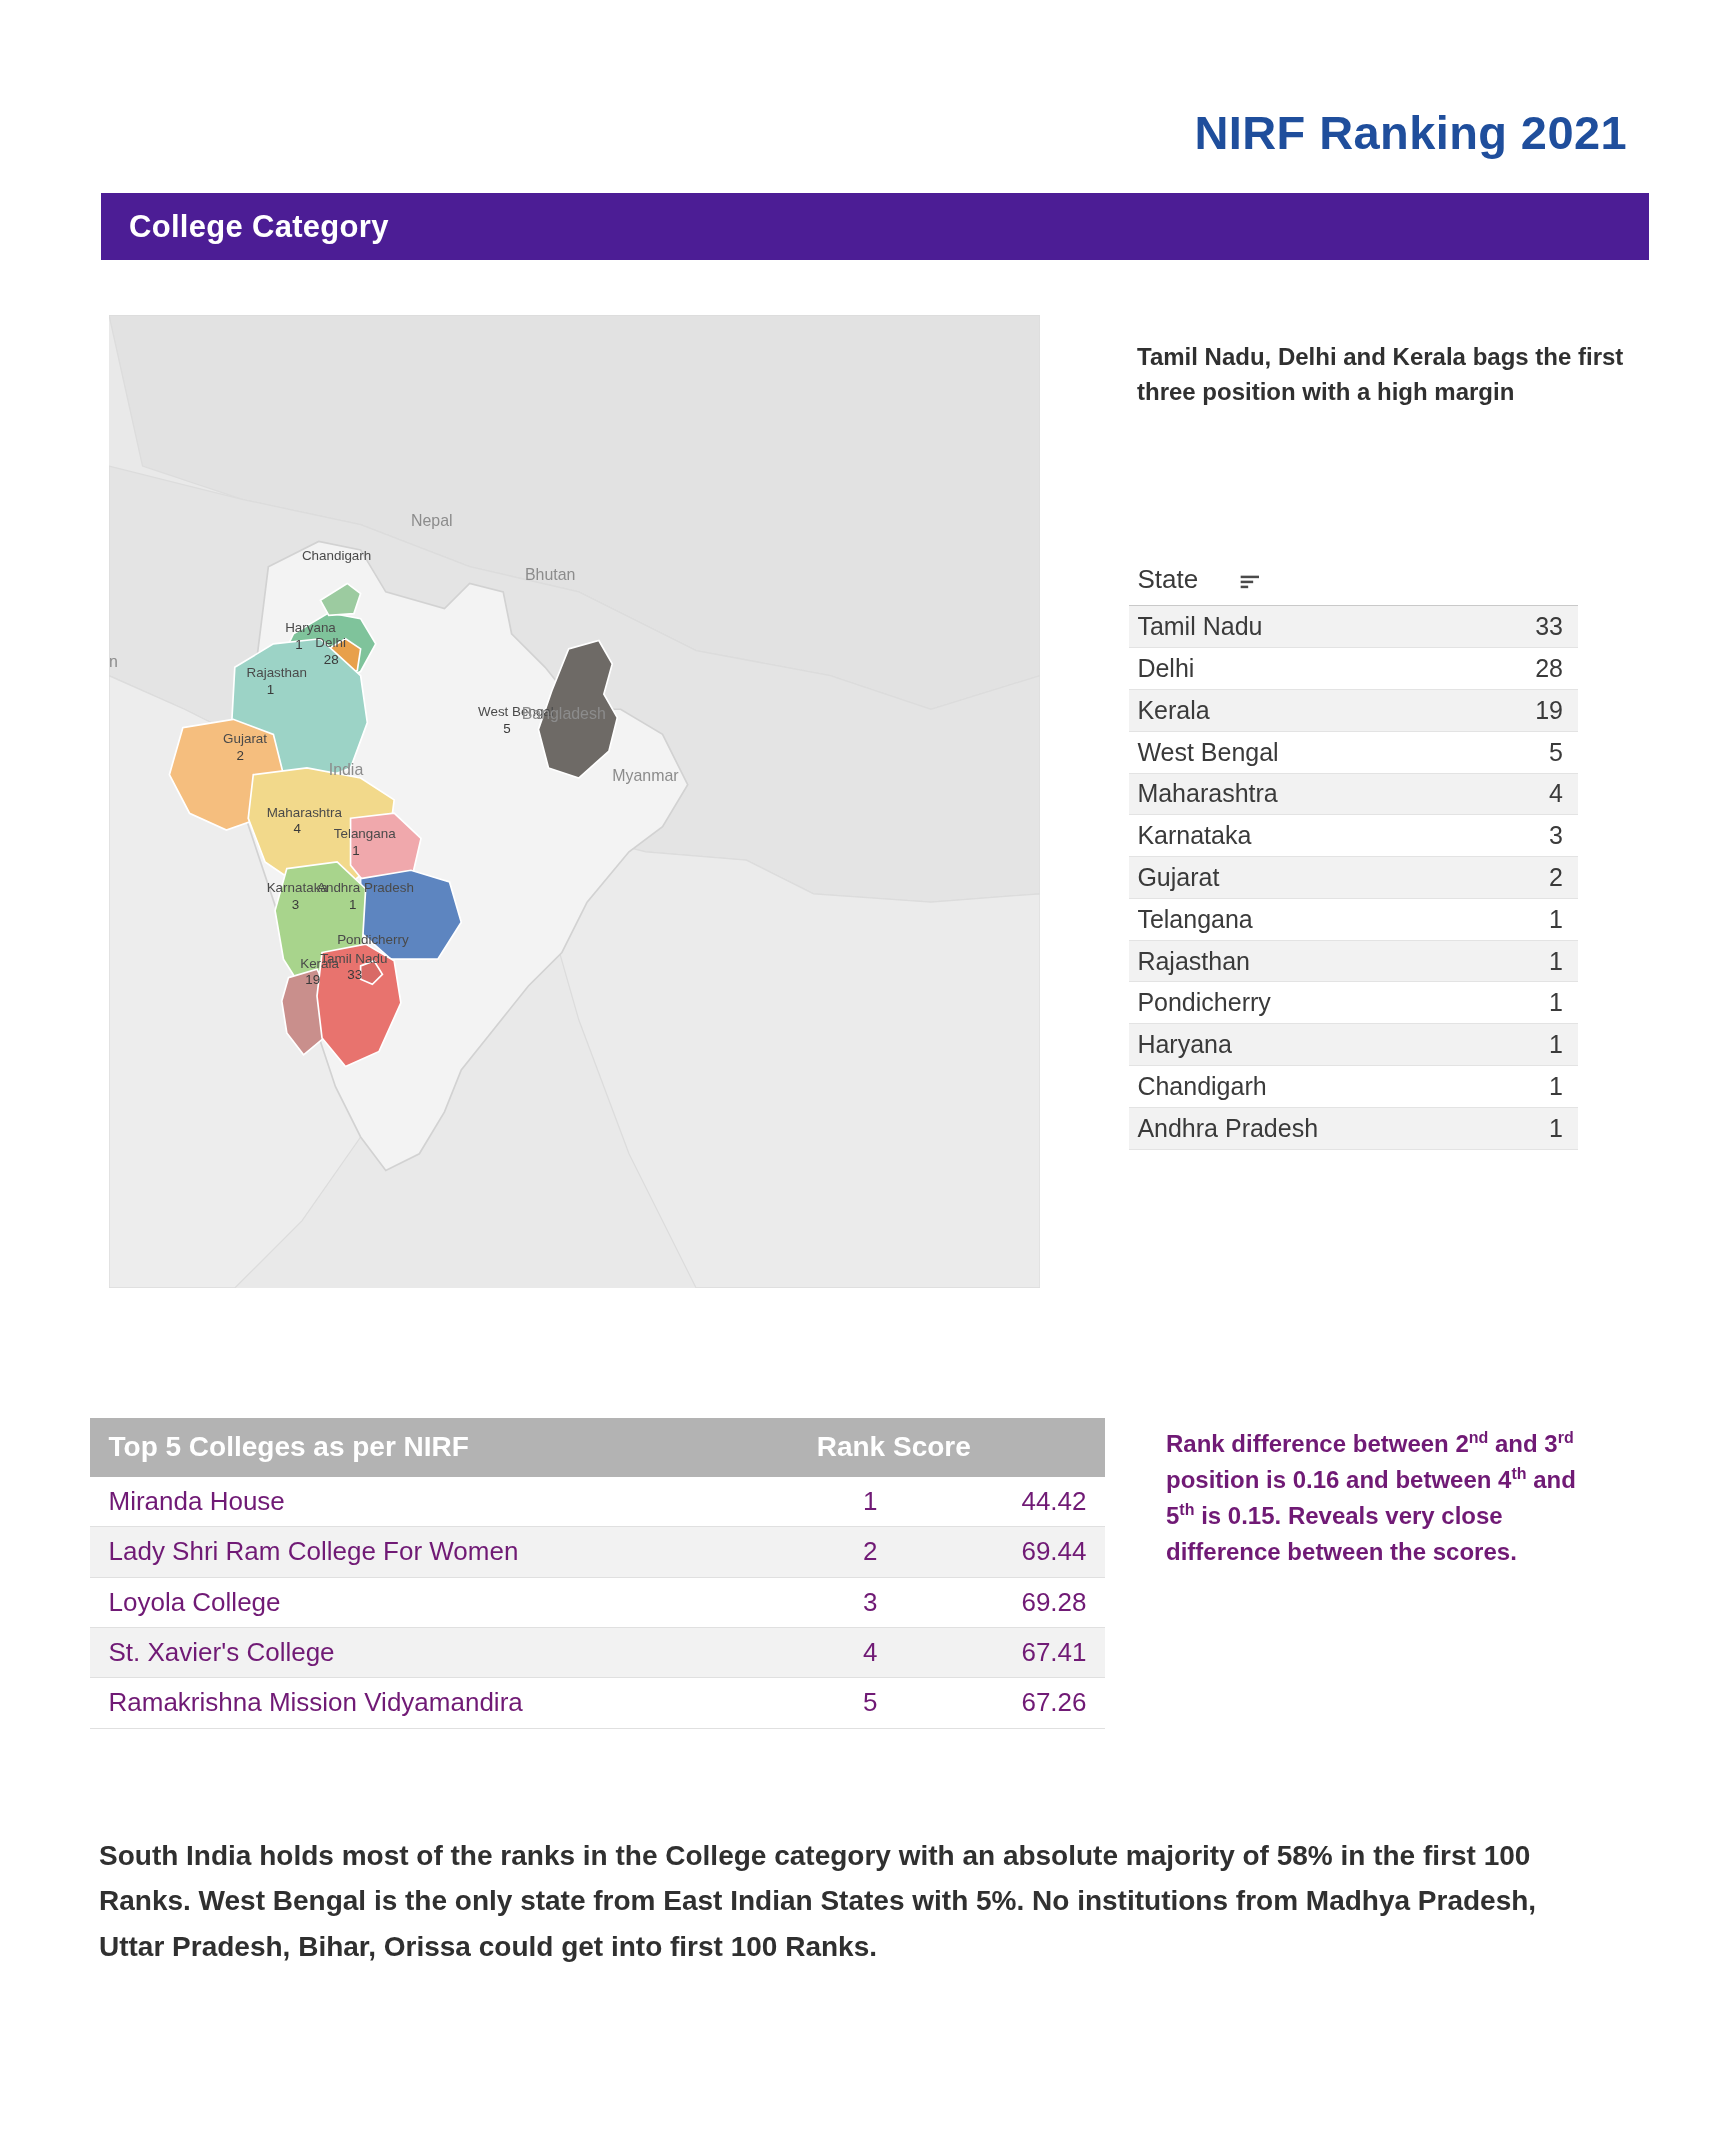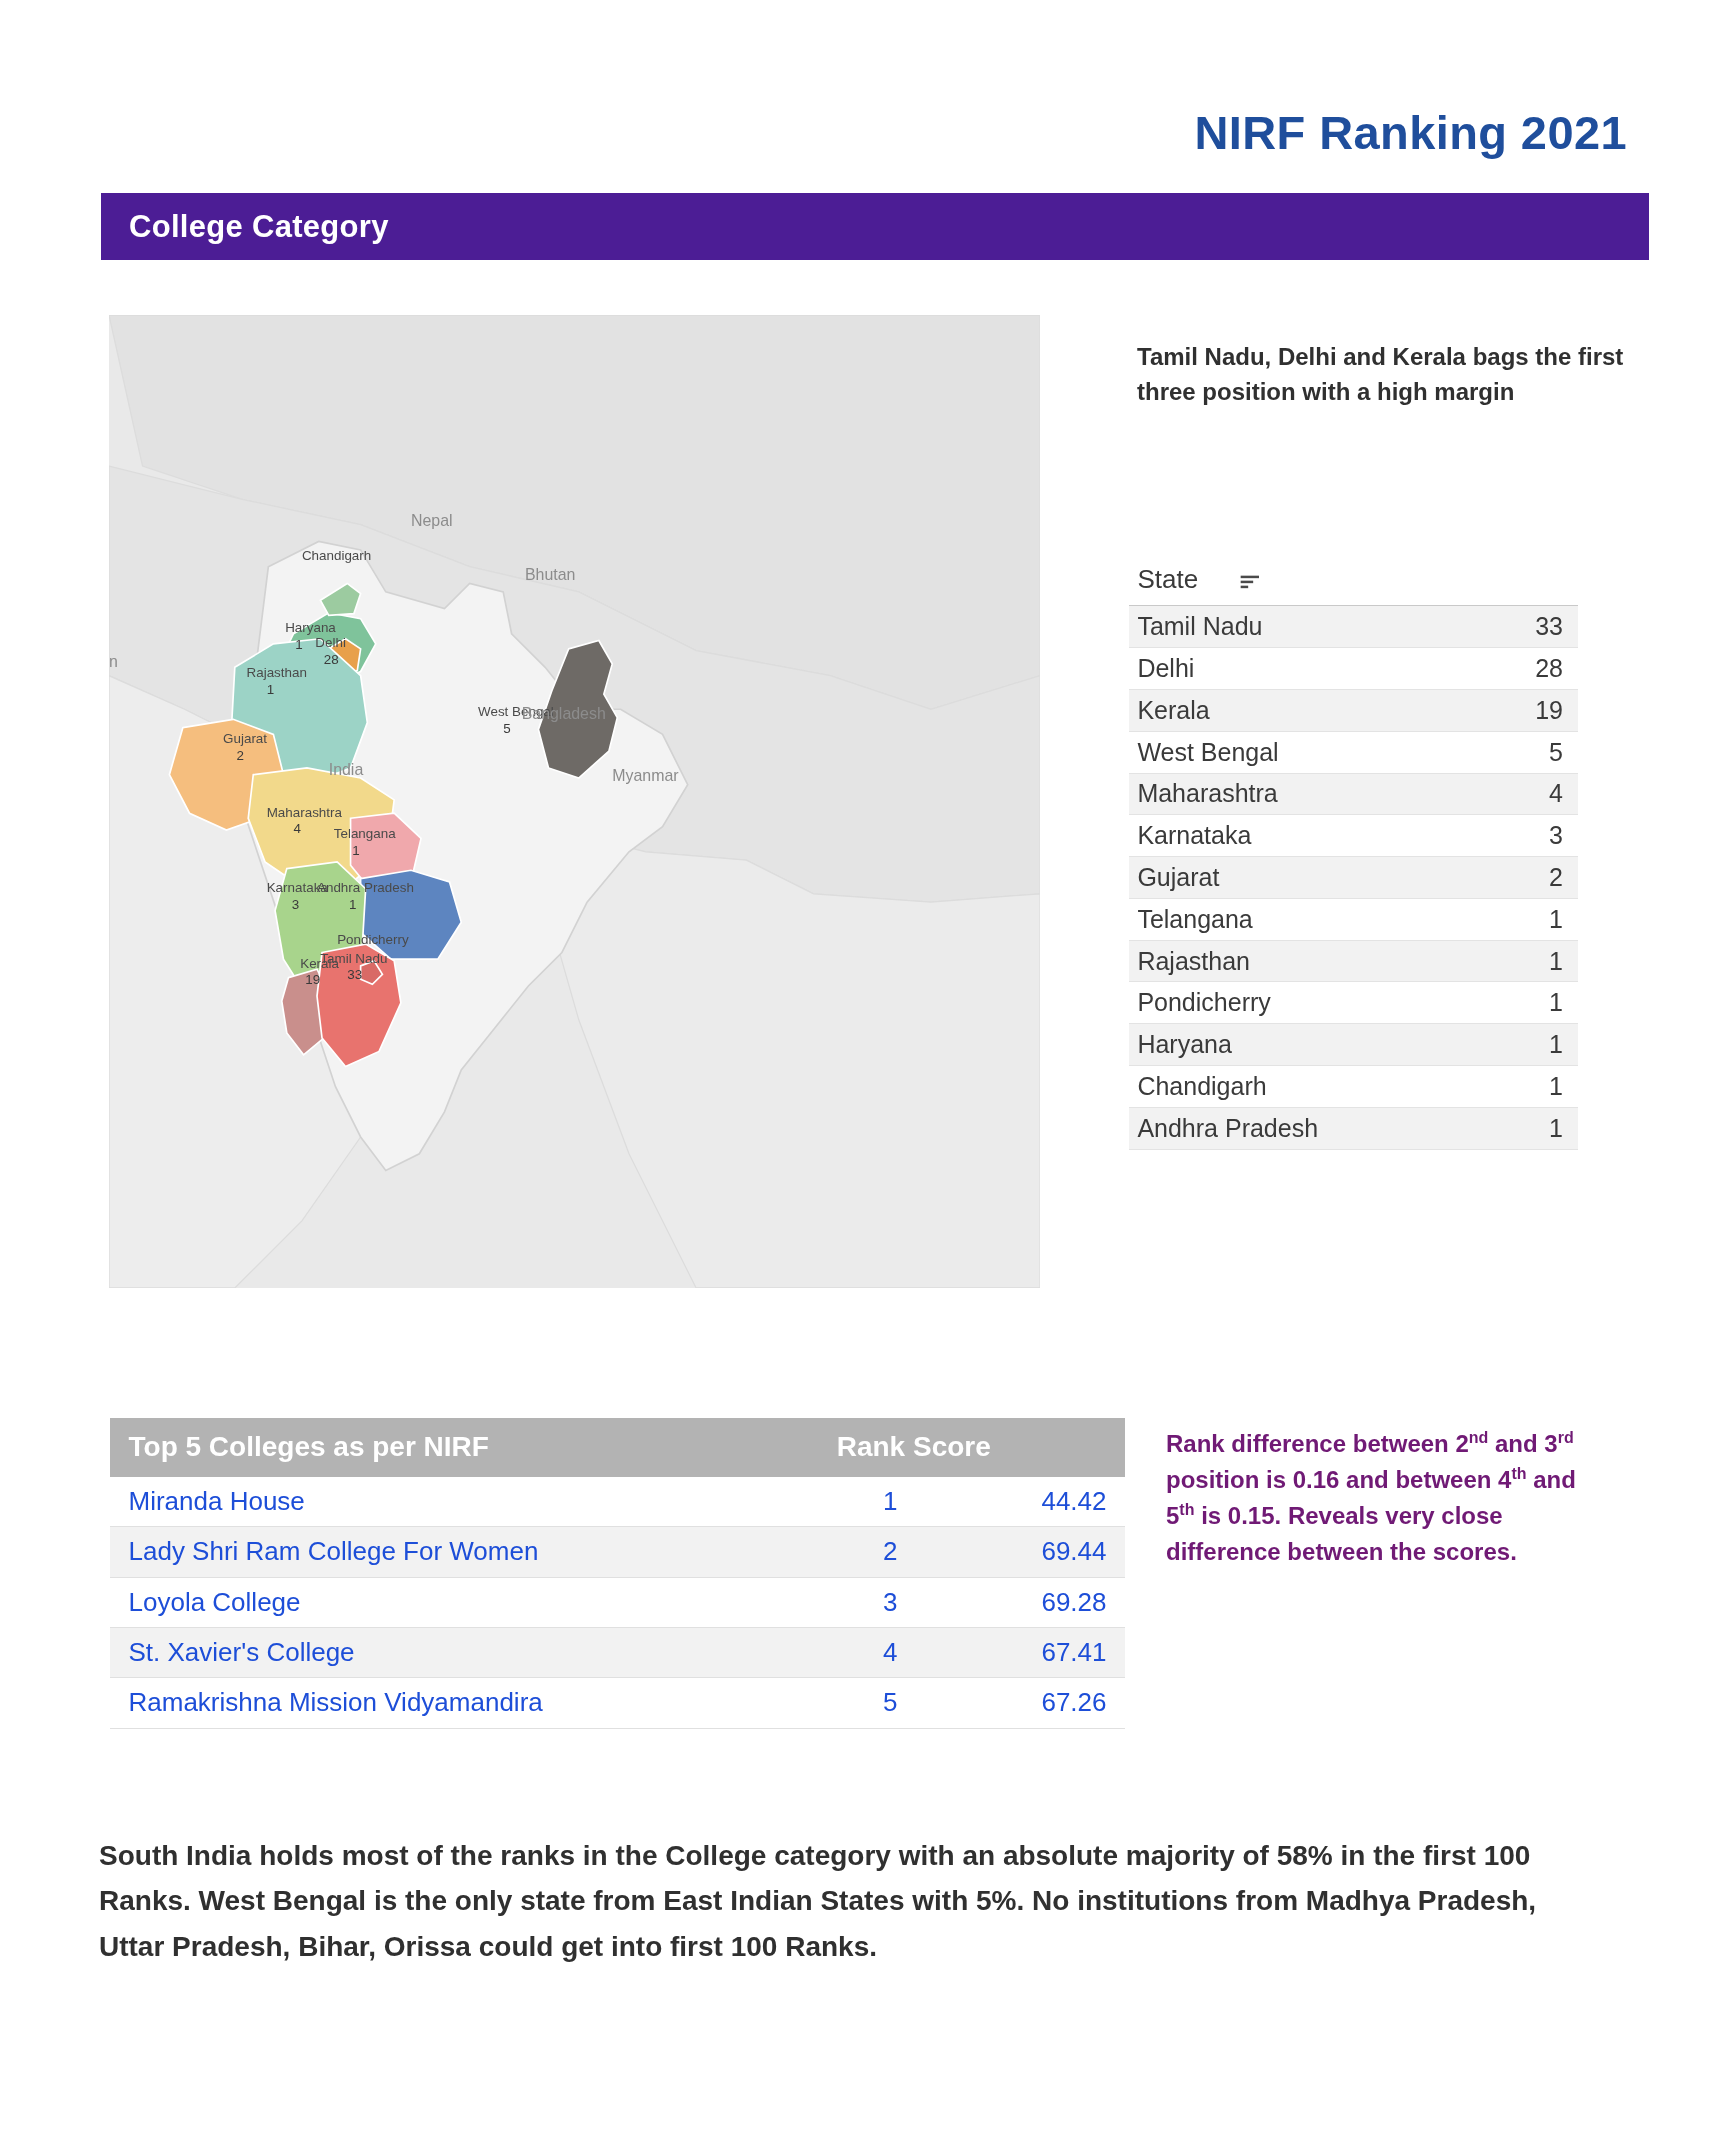--- a/index.html
+++ b/index.html
@@ -111,39 +111,39 @@
   .state-table tbody tr:nth-child(even) { background: #ffffff; }
   .sort-icon {
     display: inline-block;
     vertical-align: middle;
     margin-left: 34px;
   }
 
   
   .colleges-table {
     position: absolute;
-    left: 110px;
+    left: 90px;
     top: 1418px;
     width: 1015px;
     border-collapse: collapse;
   }
   .colleges-table thead th {
     background: #B3B3B3;
     color: #ffffff;
     font-size: 28px;
     font-weight: bold;
     text-align: left;
     padding: 13.4px 8.4px 13.4px 18.5px;
   }
   .colleges-table thead th.rank-head {
     padding-right: 18.5px;
   }
   .colleges-table tbody td {
     font-size: 26px;
-    color: #1d4ed8;
+    color: #701a75;
     padding: 9.2px 8.4px 9.2px 18.5px;
     border-bottom: 0.8px solid #e0e0e0;
   }
   .colleges-table tbody td.num { text-align: right; padding-right: 6.7px; }
   .colleges-table tbody td.score { text-align: right; padding-right: 18.5px; }
   .colleges-table tbody tr:nth-child(odd) { background: #ffffff; }
   .colleges-table tbody tr:nth-child(even) { background: #F2F2F2; }
 
   
   .side-note {

